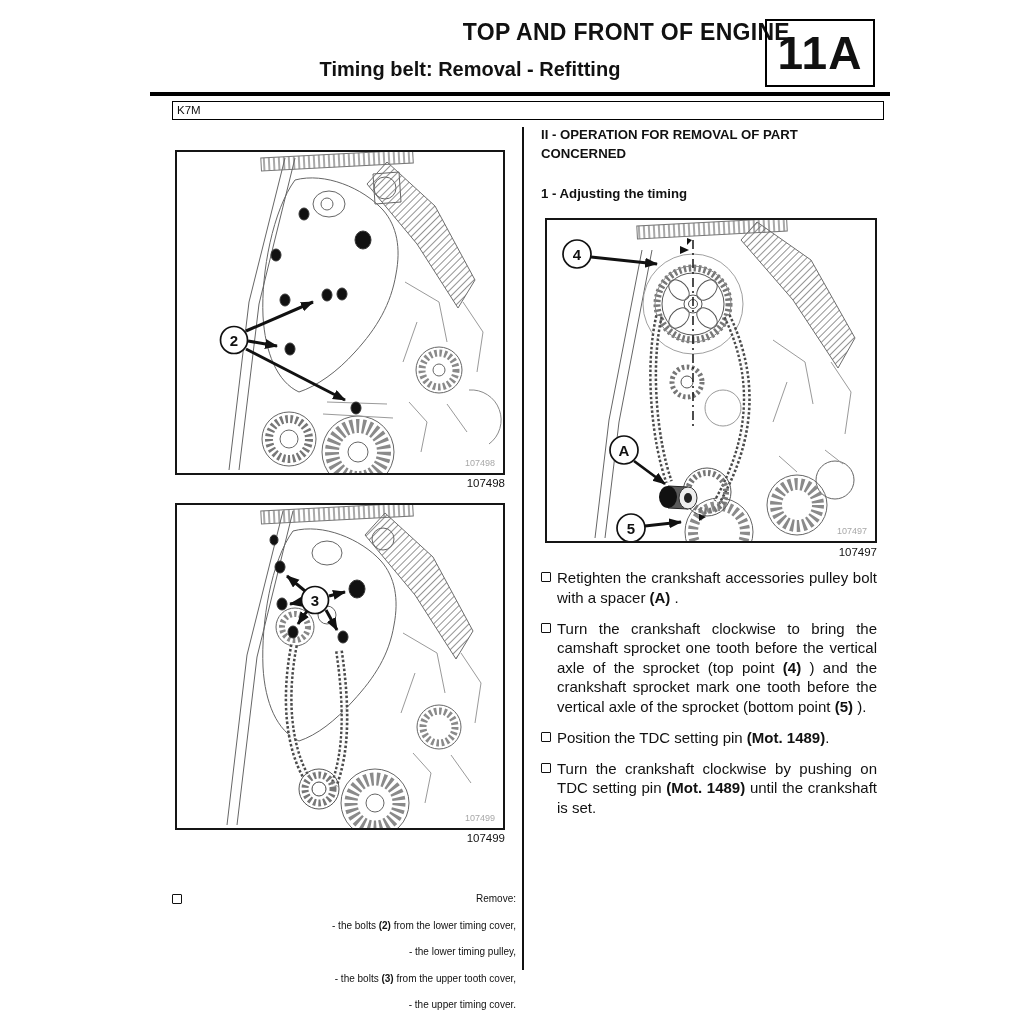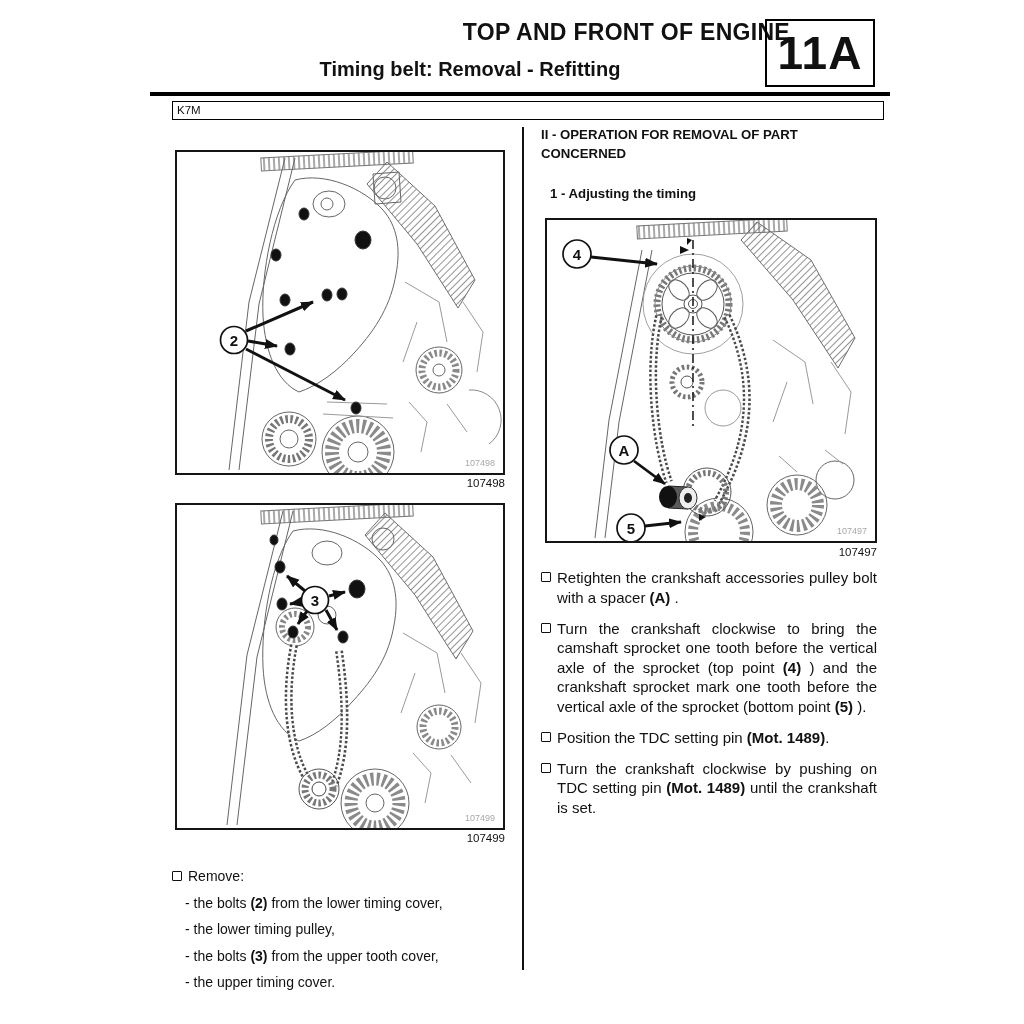--- a/index.html
+++ b/index.html
@@ -16,26 +16,26 @@
   .figure{border:2px solid #151515;background:#fff;overflow:hidden;}
   .fig1{left:175px;top:150px;width:326px;height:321px;}
   .fig2{left:175px;top:503px;width:326px;height:323px;}
   .fig3{left:545px;top:218px;width:328px;height:321px;}
   .figcap{font-size:11.5px;text-align:right;color:#111;}
   .cap1{left:175px;top:477px;width:330px;}
   .cap2{left:175px;top:832px;width:330px;}
   .cap3{left:545px;top:546px;width:332px;}
   
   .h2a{left:541px;top:126px;width:322px;font-size:13.2px;font-weight:bold;line-height:18.5px;}
-  .h3a{left:541px;top:186px;width:322px;font-size:13.2px;font-weight:bold;margin-left:9px;}
+  .h3a{left:541px;top:186px;width:322px;font-size:13.2px;font-weight:bold;}
   .rbullets{left:540px;top:568px;width:337px;font-size:15px;line-height:19.5px;}
   .bullet{position:relative;padding-left:17px;margin-bottom:11.5px;text-align:justify;}
   .bullet .sq{position:absolute;left:1px;top:4px;width:8px;height:8px;border:1.5px solid #111;border-radius:1px;background:#fff;}
   
-  .lremove{left:171px;top:868px;width:345px;font-size:14px;line-height:16px;}
+  .lremove{left:171px;top:891px;width:345px;font-size:10px;line-height:16px;text-align:right;}
   .lremove .head{position:relative;padding-left:17px;}
   .lremove .head .sq{position:absolute;left:1px;top:3px;width:8px;height:8px;border:1.5px solid #111;border-radius:1px;background:#fff;}
   .dash-item{margin:10.5px 0 0 14px;}
   b{font-weight:bold;}
   svg text{font-family:"Liberation Sans",sans-serif;}
 </style>
 </head>
 <body>
 
 <svg width="0" height="0" style="position:absolute" aria-hidden="true">

